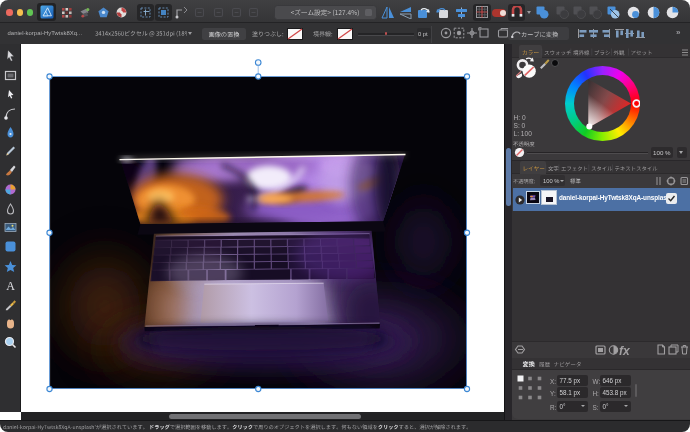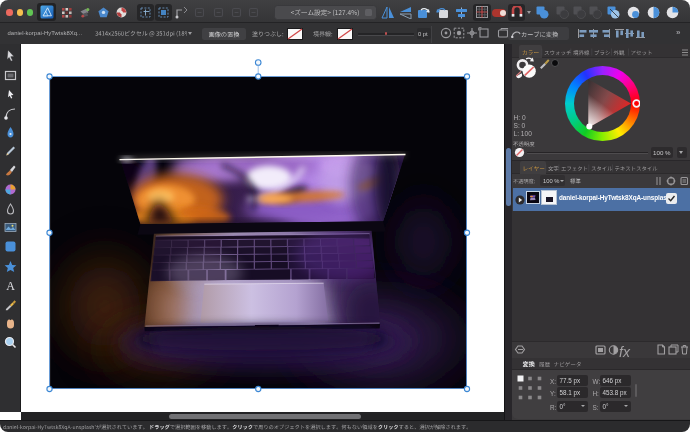--- a/index.html
+++ b/index.html
@@ -629,21 +629,21 @@
       <path d="M4 5.5 h5" stroke="#a2a0a2" stroke-width="1"></path>
     </svg>
     <svg style="position:absolute;left:595px;top:344.5px" width="11" height="10" viewBox="0 0 11 10">
       <rect x="1" y="1" width="9" height="8" rx="1" fill="none" stroke="#a2a0a2" stroke-width="1.2"></rect>
       <rect x="3" y="3" width="5" height="4" fill="#a2a0a2"></rect>
     </svg>
     <svg style="position:absolute;left:608px;top:344.5px" width="11" height="10" viewBox="0 0 11 10">
       <circle cx="5.5" cy="5" r="4.2" fill="none" stroke="#a2a0a2" stroke-width="1.1"></circle>
       <path d="M5.5 0.8 A4.2 4.2 0 0 1 5.5 9.2 Z" fill="#a2a0a2"></path>
     </svg>
-    <div class="abs" style="left:619px;top:344px;font-size:14px;font-style:italic;font-weight:normal;color:#a2a0a2">fx</div>
+    <div class="abs" style="left:619px;top:344px;font-size:12px;font-style:italic;font-weight:bold;color:#a2a0a2">fx</div>
     <svg style="position:absolute;left:656px;top:344px" width="10" height="11" viewBox="0 0 10 11">
       <path d="M2 1 L6.5 1 L8.5 3 L8.5 10 L2 10 Z" fill="none" stroke="#a2a0a2" stroke-width="1.1"></path>
       <path d="M6.5 1 L6.5 3 L8.5 3" fill="none" stroke="#a2a0a2" stroke-width="0.9"></path>
     </svg>
     <svg style="position:absolute;left:668px;top:344px" width="11" height="11" viewBox="0 0 11 11">
       <rect x="1" y="3" width="7" height="7" fill="none" stroke="#a2a0a2" stroke-width="1.1"></rect>
       <path d="M3 3 L3 1 L10 1 L10 8 L8 8" fill="none" stroke="#a2a0a2" stroke-width="1"></path>
     </svg>
     <svg style="position:absolute;left:680px;top:344px" width="9" height="11" viewBox="0 0 9 11">
       <path d="M1 3 L8 3 M2 3 L2.6 10 L6.4 10 L7 3 M3.2 3 L3.2 1.5 L5.8 1.5 L5.8 3" fill="none" stroke="#a2a0a2" stroke-width="1"></path>

